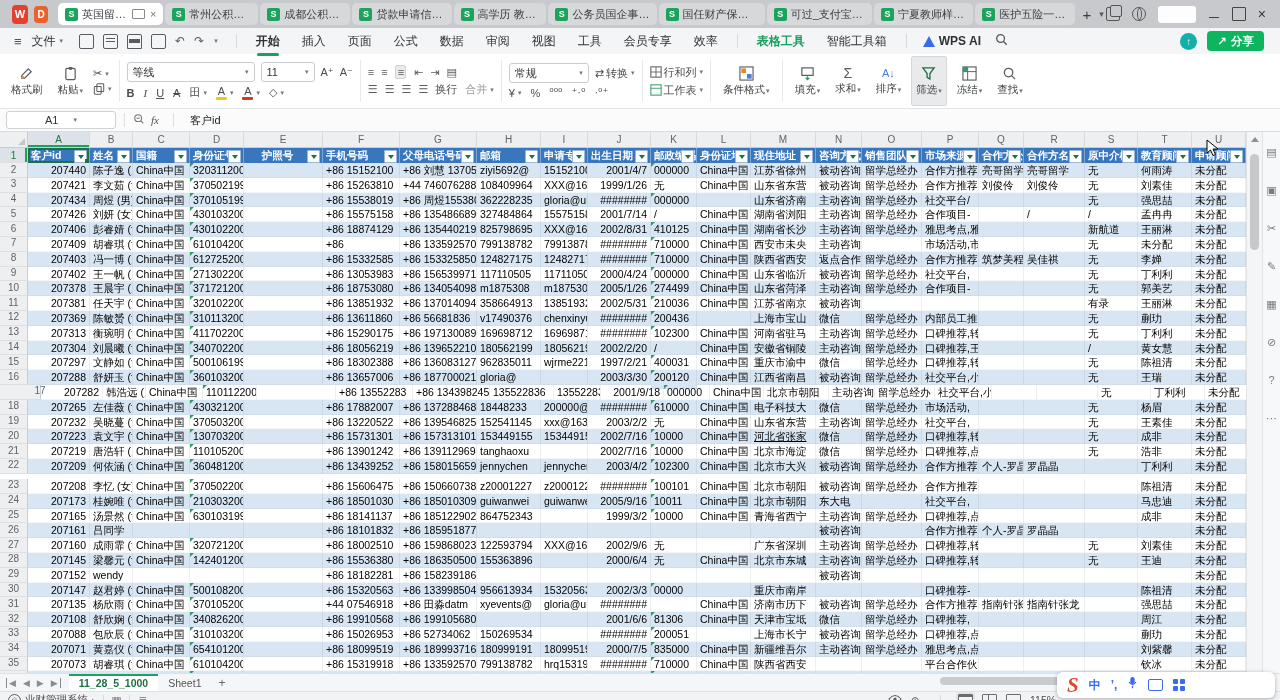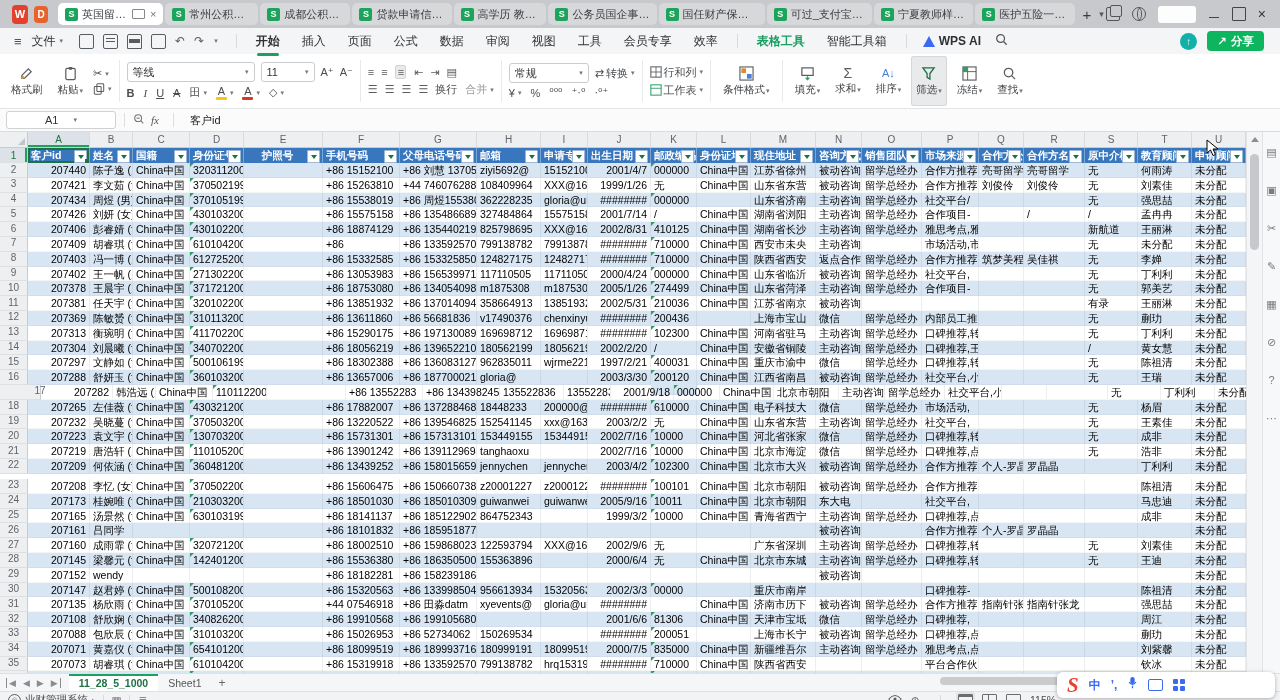--- a/index.html
+++ b/index.html
@@ -845,35 +845,35 @@
           <div class="g-cell band right" style="width: 62px; height: 14.8px; line-height: 14.8px;">207288</div>
           <div class="g-cell band" style="width: 43px; height: 14.8px; line-height: 14.8px;">舒妍玉 (女</div>
           <div class="g-cell band" style="width: 57px; height: 14.8px; line-height: 14.8px;">China中国</div>
           <div class="g-cell band tri" style="width: 54px; height: 14.8px; line-height: 14.8px;">360103200303300725</div>
           <div class="g-cell band" style="width: 79px; height: 14.8px; line-height: 14.8px;"></div>
           <div class="g-cell band" style="width: 77px; height: 14.8px; line-height: 14.8px;">+86 13657006</div>
           <div class="g-cell band" style="width: 77px; height: 14.8px; line-height: 14.8px;">+86 1877000215</div>
           <div class="g-cell band" style="width: 64px; height: 14.8px; line-height: 14.8px;">gloria@</div>
           <div class="g-cell band" style="width: 47px; height: 14.8px; line-height: 14.8px;"></div>
           <div class="g-cell band right" style="width: 63px; height: 14.8px; line-height: 14.8px;">2003/3/30</div>
-          <div class="g-cell band tri" style="width: 46px; height: 25px; line-height: 14.8px;">200120</div>
+          <div class="g-cell band tri" style="width: 46px; height: 19px; line-height: 14.8px;">200120</div>
           <div class="g-cell band" style="width: 54px; height: 14.8px; line-height: 14.8px;">China中国</div>
           <div class="g-cell band" style="width: 65px; height: 14.8px; line-height: 14.8px;">江西省南昌</div>
           <div class="g-cell band" style="width: 46px; height: 14.8px; line-height: 14.8px;">被动咨询</div>
           <div class="g-cell band" style="width: 60px; height: 14.8px; line-height: 14.8px;">留学总经办</div>
           <div class="g-cell band" style="width: 57px; height: 14.8px; line-height: 14.8px;">社交平台,小</div>
           <div class="g-cell band" style="width: 45px; height: 14.8px; line-height: 14.8px;"></div>
           <div class="g-cell band" style="width: 61px; height: 14.8px; line-height: 14.8px;"></div>
           <div class="g-cell band" style="width: 53px; height: 14.8px; line-height: 14.8px;">无</div>
           <div class="g-cell band" style="width: 54px; height: 14.8px; line-height: 14.8px;">王瑞</div>
           <div class="g-cell band" style="width: 54px; height: 14.8px; line-height: 14.8px;">未分配</div>
         </div>
         <div class="g-row" style="height: 14.8px;">
           <div class="g-rn" style="height: 14.8px; line-height: 14.8px; padding-left: 40px;">17</div>
-          <div class="g-cell right" style="width: 72px; height: 14.8px; line-height: 14.8px;">207282</div>
+          <div class="g-cell right" style="width: 62px; height: 14.8px; line-height: 14.8px;">207282</div>
           <div class="g-cell" style="width: 43px; height: 14.8px; line-height: 14.8px;">韩浩远 (男</div>
           <div class="g-cell" style="width: 57px; height: 14.8px; line-height: 14.8px;">China中国</div>
           <div class="g-cell tri" style="width: 54px; height: 14.8px; line-height: 14.8px;">110112200109181419</div>
           <div class="g-cell" style="width: 79px; height: 14.8px; line-height: 14.8px;"></div>
           <div class="g-cell" style="width: 77px; height: 14.8px; line-height: 14.8px;">+86 13552283</div>
           <div class="g-cell" style="width: 77px; height: 14.8px; line-height: 14.8px;">+86 1343982452</div>
           <div class="g-cell" style="width: 64px; height: 14.8px; line-height: 14.8px;">135522836</div>
           <div class="g-cell" style="width: 47px; height: 14.8px; line-height: 14.8px;">135522836</div>
           <div class="g-cell right" style="width: 63px; height: 14.8px; line-height: 14.8px;">2001/9/18</div>
           <div class="g-cell tri" style="width: 46px; height: 14.8px; line-height: 14.8px;">000000</div>
@@ -943,21 +943,21 @@
           <div class="g-cell band" style="width: 57px; height: 14.8px; line-height: 14.8px;">China中国</div>
           <div class="g-cell band tri" style="width: 54px; height: 14.8px; line-height: 14.8px;">130703200106280921</div>
           <div class="g-cell band" style="width: 79px; height: 14.8px; line-height: 14.8px;"></div>
           <div class="g-cell band" style="width: 77px; height: 14.8px; line-height: 14.8px;">+86 15731301</div>
           <div class="g-cell band" style="width: 77px; height: 14.8px; line-height: 14.8px;">+86 1573131016</div>
           <div class="g-cell band" style="width: 64px; height: 14.8px; line-height: 14.8px;">153449155</div>
           <div class="g-cell band" style="width: 47px; height: 14.8px; line-height: 14.8px;">153449155</div>
           <div class="g-cell band right" style="width: 63px; height: 14.8px; line-height: 14.8px;">2002/7/16</div>
           <div class="g-cell band tri" style="width: 46px; height: 14.8px; line-height: 14.8px;">10000</div>
           <div class="g-cell band" style="width: 54px; height: 14.8px; line-height: 14.8px;">China中国</div>
-          <div class="g-cell band" style="width: 65px; height: 14.8px; line-height: 14.8px;">河北省张家</div>
+          <div class="g-cell band" style="width: 65px; height: 14.8px; line-height: 14.8px; text-decoration: underline;">河北省张家</div>
           <div class="g-cell band" style="width: 46px; height: 14.8px; line-height: 14.8px;">微信</div>
           <div class="g-cell band" style="width: 60px; height: 14.8px; line-height: 14.8px;">留学总经办</div>
           <div class="g-cell band" style="width: 57px; height: 14.8px; line-height: 14.8px;">口碑推荐,转</div>
           <div class="g-cell band" style="width: 45px; height: 14.8px; line-height: 14.8px;"></div>
           <div class="g-cell band" style="width: 61px; height: 14.8px; line-height: 14.8px;"></div>
           <div class="g-cell band" style="width: 53px; height: 14.8px; line-height: 14.8px;">无</div>
           <div class="g-cell band" style="width: 54px; height: 14.8px; line-height: 14.8px;">成非</div>
           <div class="g-cell band" style="width: 54px; height: 14.8px; line-height: 14.8px;">未分配</div>
         </div>
         <div class="g-row" style="height: 14.8px;">

